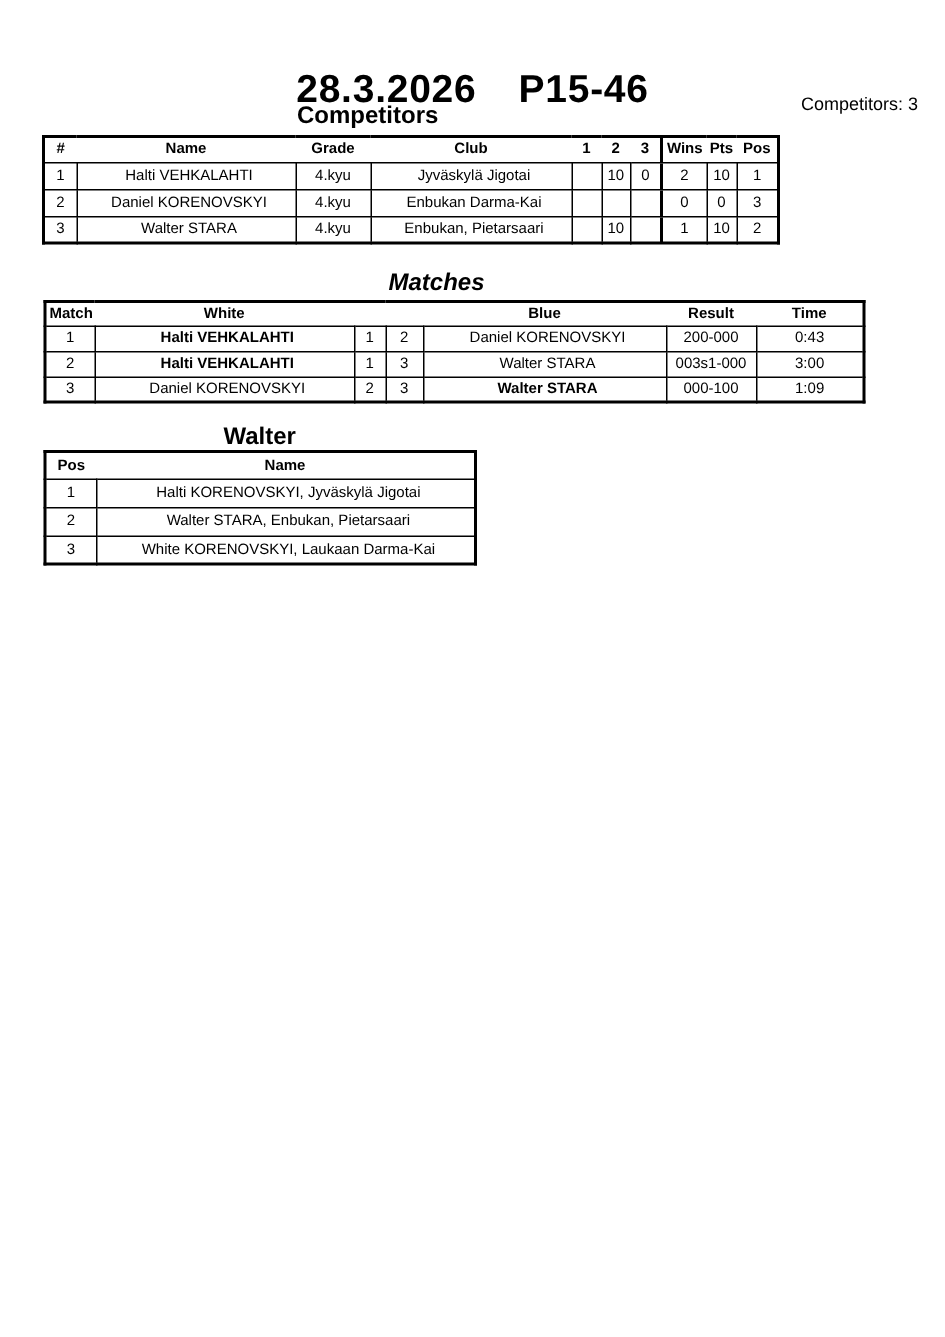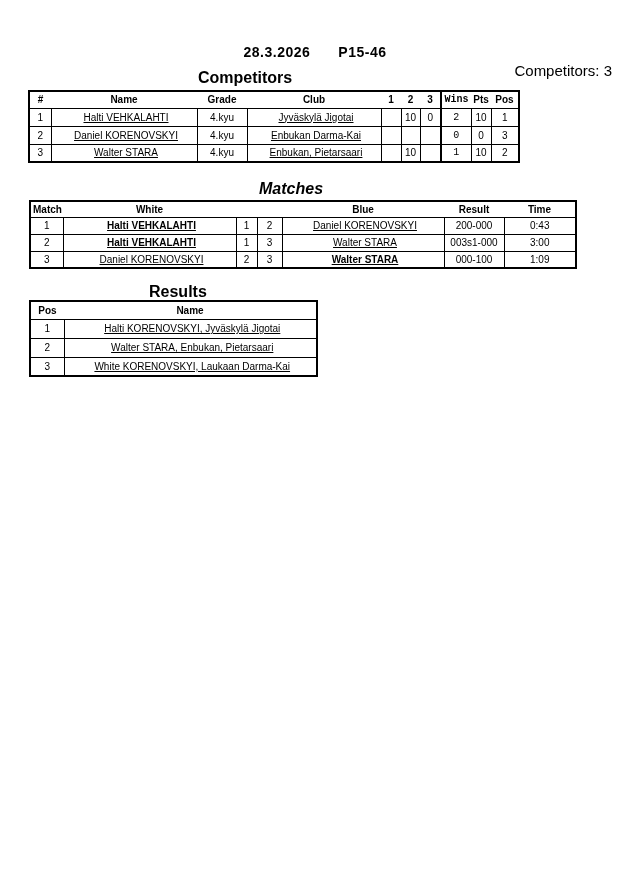--- a/index.html
+++ b/index.html
@@ -5,27 +5,27 @@
   * { margin: 0; padding: 0; box-sizing: border-box; }
   html, body { background: #fff; }
   body {
     width: 630px; height: 891px;
     position: relative;
     font-family: "Liberation Sans", sans-serif;
     color: #000;
   }
   .doc-title {
     position: absolute; top: 44px; left: 0; width: 630px;
-    text-align: center; font-size: 14px; font-weight: bold;
+    text-align: center; font-size: 26px; font-weight: bold;
     letter-spacing: 0.5px; white-space: nowrap;
   }
   .doc-title .gap { display: inline-block; width: 28px; }
   .competitors-count {
     position: absolute; top: 62px; right: 18px;
-    font-size: 15px;
+    font-size: 12px;
   }
   .section-title {
     position: absolute; font-size: 16px; font-weight: bold; white-space: nowrap;
   }
   #competitors-title { left: 198px; top: 69px; }
   #matches-title  { left: 259px; top: 180px; font-style: italic; }
   #results-title  { left: 149px; top: 283px; }
 
   table.tbl {
     position: absolute;
@@ -51,22 +51,22 @@
   #competitors-table td { height: 18px; }
 
   #matches-table { left: 29px; top: 200px; width: 546px; }
   #matches-table th { height: 16px; margin-left: 28px; }
   #matches-table td { height: 17px; }
 
   #results-table { left: 29px; top: 300px; width: 287px; }
   #results-table th { height: 18px; }
   #results-table td { height: 19px; }
 
-  .left { text-align: center; padding-left: 6px !important; text-decoration: underline; }
-  .thick-l { border-left: 2px solid #000 !important; font-family: Liberation Mono, monospace; }
+  .left { text-align: center; padding-left: 6px !important; }
+  .thick-l { border-left: 2px solid #000 !important; }
   .bold { font-weight: bold; }
 </style>
 </head>
 <body>
 
 <div class="doc-title"><span>28.3.2026</span><span class="gap"></span><span>P15-46</span></div>
 
 <div class="competitors-count">Competitors: 3</div>
 
 <div class="section-title" id="competitors-title">Competitors</div>
@@ -181,21 +181,21 @@
     <td class="left">Daniel KORENOVSKYI</td>
     <td>2</td>
     <td>3</td>
     <td class="left bold">Walter STARA</td>
     <td>000-100</td>
     <td>1:09</td>
   </tr>
 </tbody>
   </table>
 
-<div class="section-title" id="results-title">Results</div>
+<div class="section-title" id="results-title">Walter</div>
 
 <table class="tbl" id="results-table">
   <colgroup>
     <col style="width:34px">
       <col style="width:253px">
   </colgroup>
   <tbody>
       <tr>
     <th>Pos</th>
     <th>Name</th>

